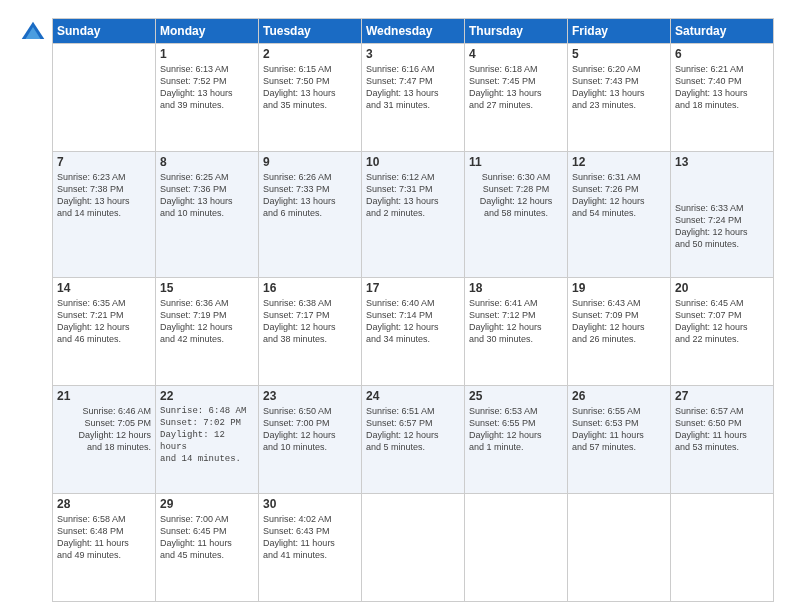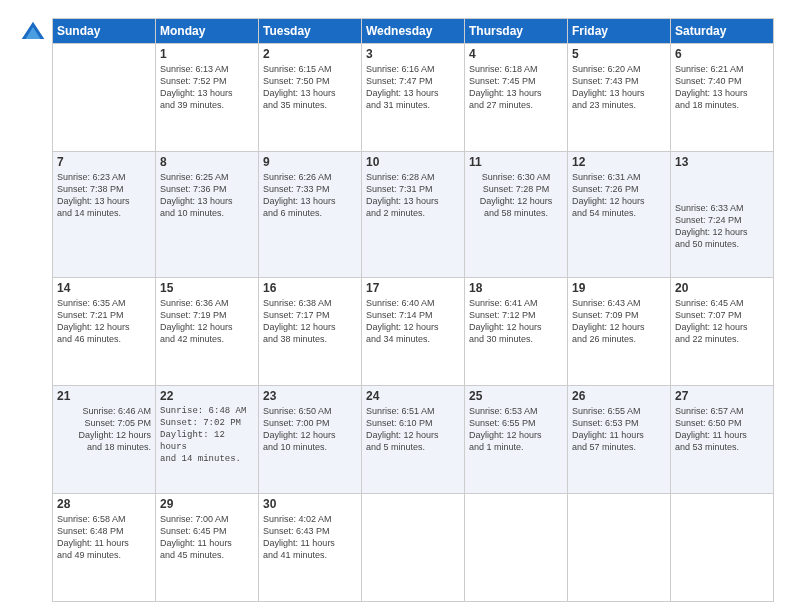--- a/index.html
+++ b/index.html
@@ -194,21 +194,21 @@
           </td>
           <td>
             <span class="day-number">9</span>
             <div class="cell-info" style="white-space: pre-line;">Sunrise: 6:26 AM
 Sunset: 7:33 PM
 Daylight: 13 hours
 and 6 minutes.</div>
           </td>
           <td>
             <span class="day-number">10</span>
-            <div class="cell-info" style="white-space: pre-line;">Sunrise: 6:28 AM
+            <div class="cell-info" style="white-space: pre-line;">Sunrise: 6:12 AM
 Sunset: 7:31 PM
 Daylight: 13 hours
 and 2 minutes.</div>
           </td>
           <td>
             <span class="day-number">11</span>
             <div class="cell-info" style="white-space: pre-line; text-align: center;">Sunrise: 6:30 AM
 Sunset: 7:28 PM
 Daylight: 12 hours
 and 58 minutes.</div>
@@ -297,21 +297,21 @@
           <td>
             <span class="day-number">23</span>
             <div class="cell-info" style="white-space: pre-line;">Sunrise: 6:50 AM
 Sunset: 7:00 PM
 Daylight: 12 hours
 and 10 minutes.</div>
           </td>
           <td>
             <span class="day-number">24</span>
             <div class="cell-info" style="white-space: pre-line;">Sunrise: 6:51 AM
-Sunset: 6:10 PM
+Sunset: 6:57 PM
 Daylight: 12 hours
 and 5 minutes.</div>
           </td>
           <td>
             <span class="day-number">25</span>
             <div class="cell-info" style="white-space: pre-line;">Sunrise: 6:53 AM
 Sunset: 6:55 PM
 Daylight: 12 hours
 and 1 minute.</div>
           </td>

